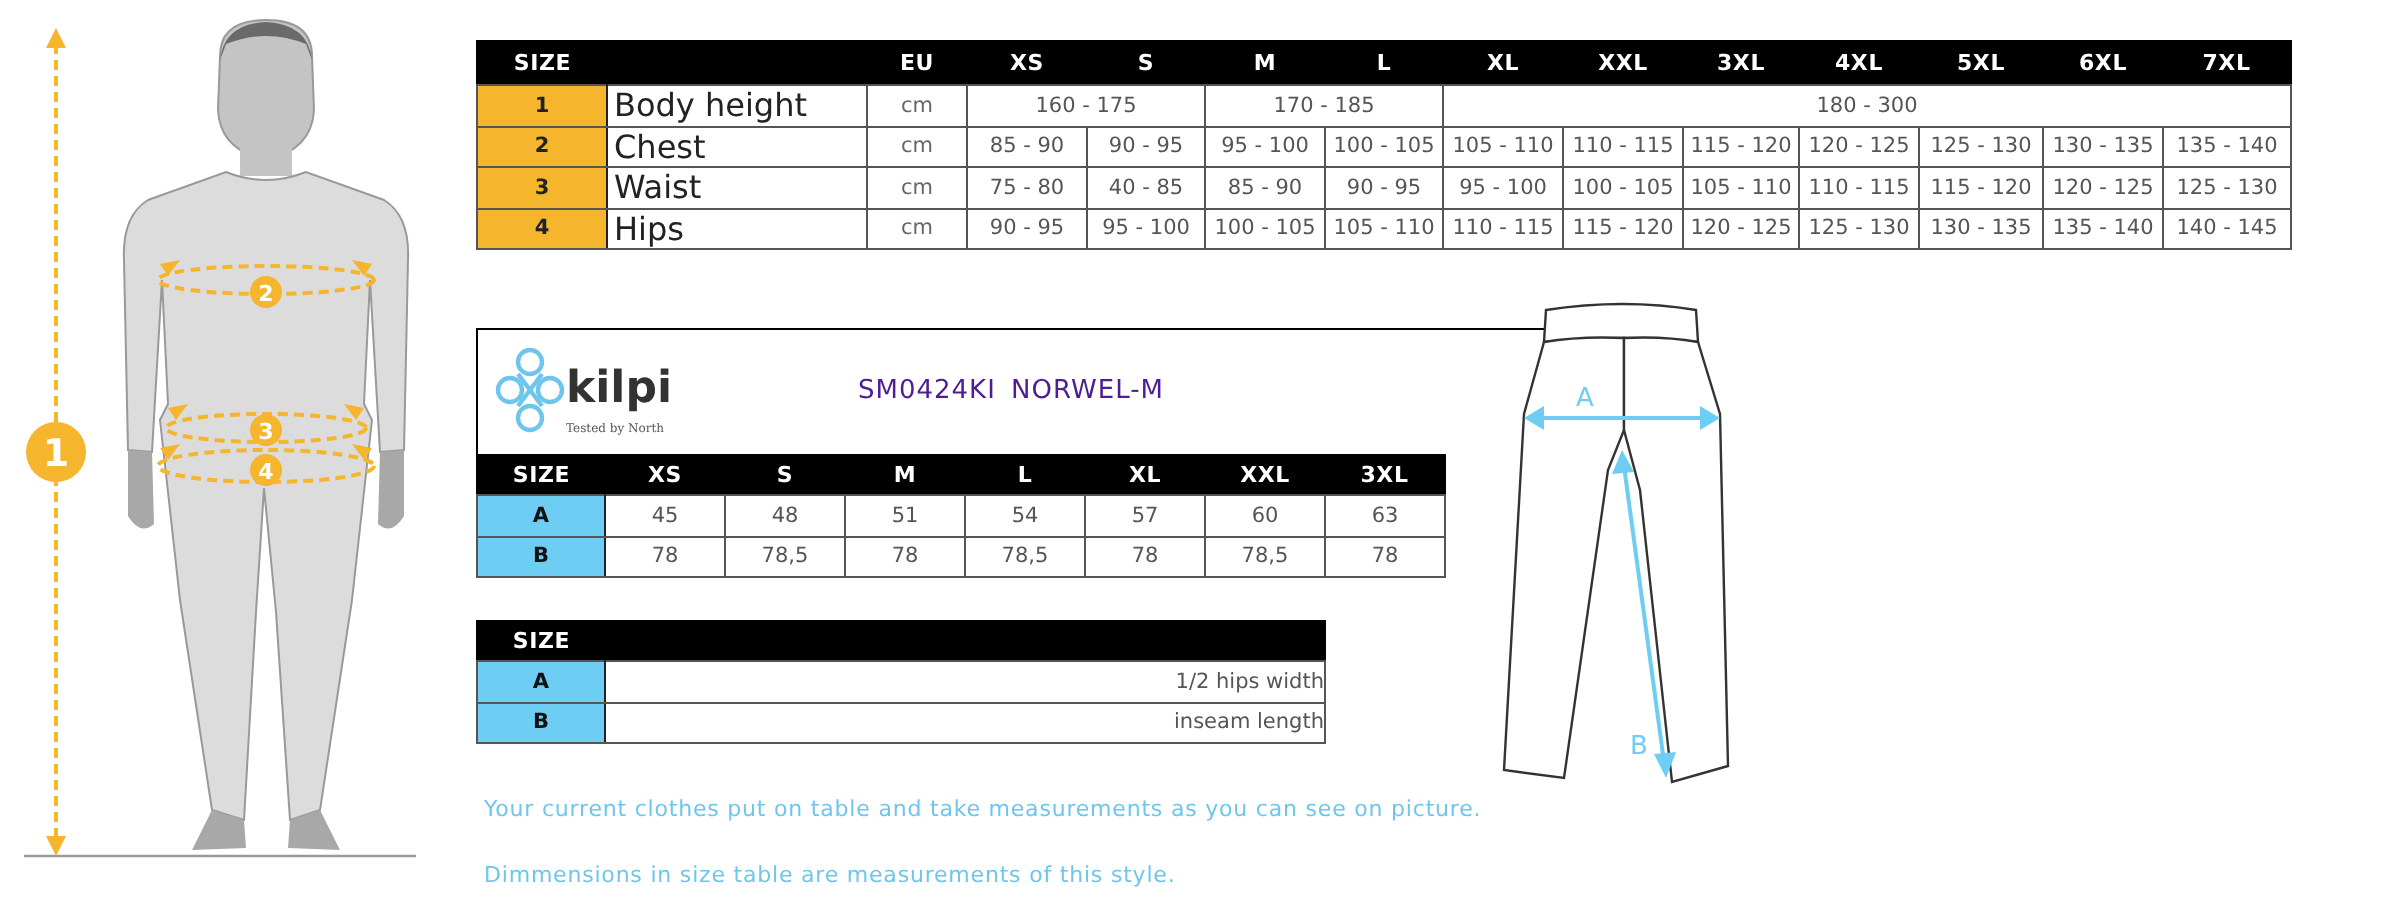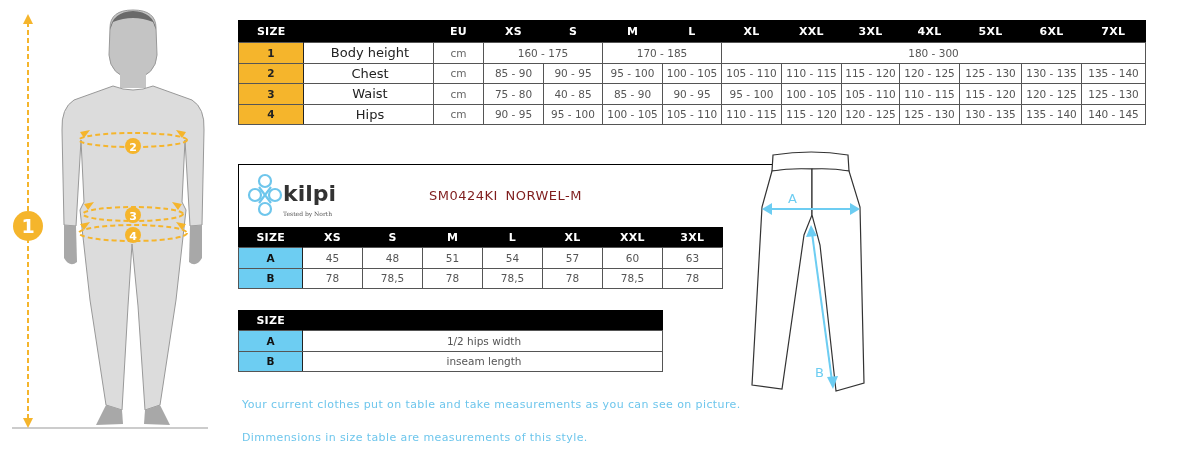--- a/index.html
+++ b/index.html
@@ -13,38 +13,38 @@
     table { border-collapse: collapse; position: absolute; table-layout: fixed; padding-left: 36px; }
     td, th { font-size: 11px; text-align: center; white-space: nowrap; overflow: hidden; }
     th { background: #000; color: #fff; font-weight: bold; font-size: 11px; letter-spacing: 0.3px; }
     td { border: 1px solid #555; color: #555; font-size: 10.5px; }
 
     
     .t-top { left: 238px; top: 20px; width: 907px; border: 1.5px solid #000; }
     .t-top th { height: 22px; }
     .t-top td { height: 20.5px; }
     .t-top td.num { background: #f5b52c; color: #222; font-weight: bold; border-right: 1px solid #222; }
-    .t-top td.label { text-align: center; padding-left: 3px; color: #222; font-size: 13px; }
+    .t-top td.label { text-align: left; padding-left: 3px; color: #222; font-size: 16px; }
     .t-top td.unit { color: #666; }
 
     
     .prod-box { position: absolute; left: 238px; top: 164px; width: 540px; height: 63px; border: 1.5px solid #000; border-bottom: none; background: #fff; }
-    .prod-title { position: absolute; left: 190px; top: 23px; font-size: 13px; color: #7f1d1d; letter-spacing: 0.5px; word-spacing: 3px; }
+    .prod-title { position: absolute; left: 190px; top: 23px; font-size: 13px; color: #4c1d95; letter-spacing: 0.5px; word-spacing: 3px; }
     .logo { position: absolute; left: 8px; top: 4px; width: 100px; height: 55px; }
     .t-prod { left: 238px; top: 227px; width: 484px; border: 1.5px solid #000; }
     .t-prod th { height: 20px; }
     .t-prod td { height: 20.5px; }
     .t-prod td.key { background: #6dcdf2; color: #111; font-weight: bold; border-right: 1px solid #222; }
 
     
     .t-legend { left: 238px; top: 310px; width: 424px; border: 1.5px solid #000; }
     .t-legend th { height: 20px; text-align: center; }
     .t-legend td { height: 20.5px; }
     .t-legend td.key { background: #6dcdf2; color: #111; font-weight: bold; border-right: 1px solid #222; }
-    .t-legend td.desc { text-align: center; padding-left: 3px; color: #555; }
+    .t-legend td.desc { text-align: right; padding-left: 3px; color: #555; }
 
     
     .note { position: absolute; left: 242px; font-size: 11px; color: #6ec6ec; letter-spacing: 0.4px; }
     .note1 { top: 398px; text-align: right; }
     .note2 { top: 418px; margin-top: 13px; }
 
     
     .pants { position: absolute; left: 740px; top: 145px; width: 140px; height: 260px; }
   </style>
 </head>

